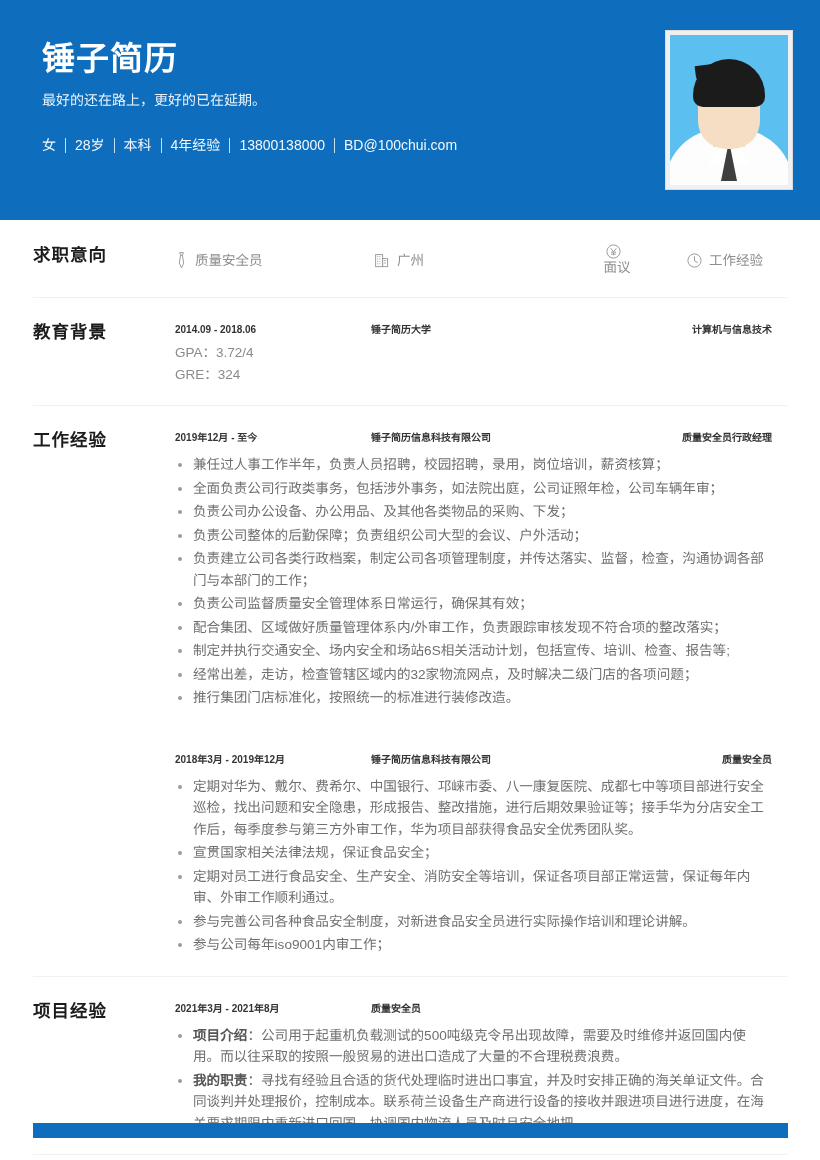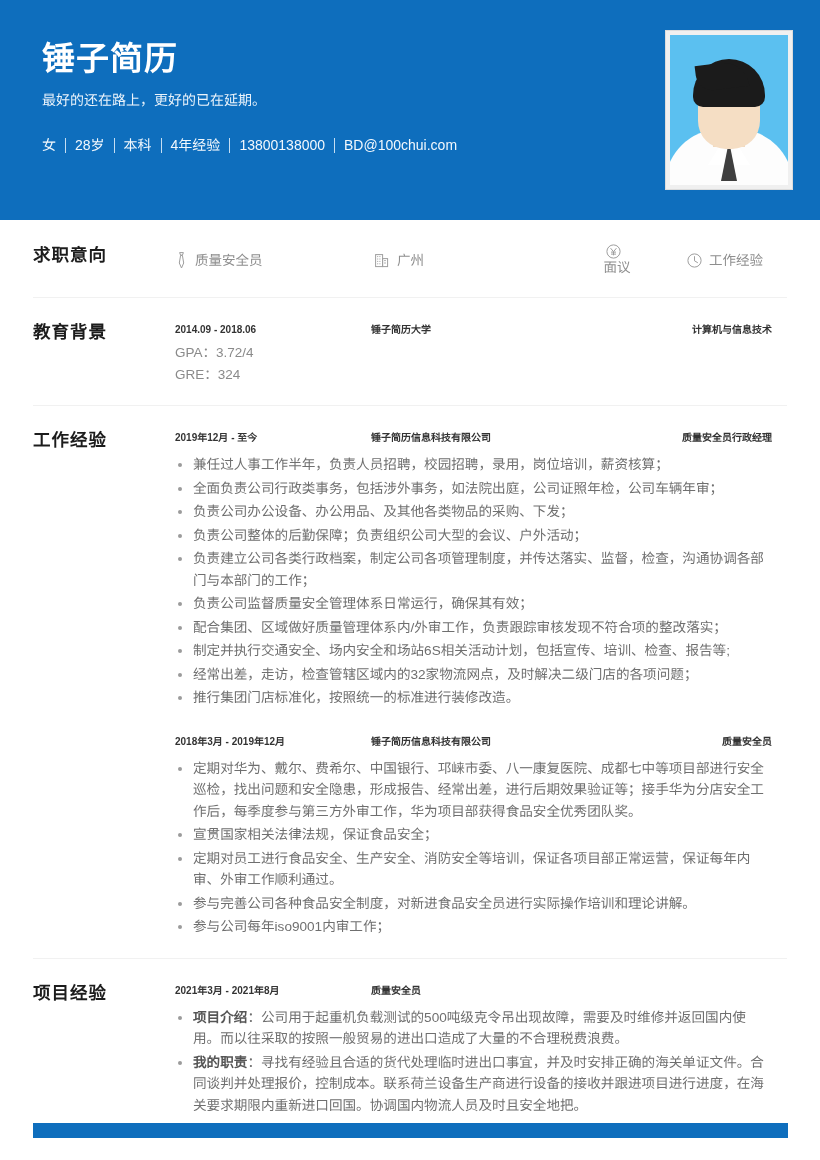--- a/index.html
+++ b/index.html
@@ -131,21 +131,21 @@
     font-size:10px; font-weight:700; color:#333;
     line-height:22px;
   }
   .entry-head .col-date { flex:0 0 196px; }
   .entry-head .col-org  { flex:1 1 auto; }
   .entry-head .col-role { flex:0 0 auto; text-align:right; white-space:nowrap; }
   .entry-sub {
     font-size:13.5px; color:#8a8a8a; line-height:21px; margin-top:1px;
   }
   .entry { margin-bottom:0; }
-  .entry + .entry { margin-top:22px; }
+  .entry + .entry { margin-top:40px; }
 
   ul.points { list-style:none; margin:5px 0 0 0; padding:0; }
   ul.points li {
     position:relative;
     padding-left:18px;
     font-size:13.6px; line-height:21.5px;
     color:#6f6f6f;
     margin-top:2px;
   }
   ul.points li::before {
@@ -297,21 +297,21 @@
           </ul>
         </div>
 
         <div class="entry">
           <div class="entry-head">
             <span class="col-date">2018年3月 - 2019年12月</span>
             <span class="col-org">锤子简历信息科技有限公司</span>
             <span class="col-role">质量安全员</span>
           </div>
           <ul class="points">
-            <li>定期对华为、戴尔、费希尔、中国银行、邛崃市委、八一康复医院、成都七中等项目部进行安全巡检，找出问题和安全隐患，形成报告、经常出差，进行后期效果验证等；接手华为分店安全工作后，每季度参与第三方外审工作，华为项目部获得食品安全优秀团队奖。</li>
+            <li>定期对华为、戴尔、费希尔、中国银行、邛崃市委、八一康复医院、成都七中等项目部进行安全巡检，找出问题和安全隐患，形成报告、整改措施，进行后期效果验证等；接手华为分店安全工作后，每季度参与第三方外审工作，华为项目部获得食品安全优秀团队奖。</li>
             <li>宣贯国家相关法律法规，保证食品安全；</li>
             <li>定期对员工进行食品安全、生产安全、消防安全等培训，保证各项目部正常运营，保证每年内审、外审工作顺利通过。</li>
             <li>参与完善公司各种食品安全制度，对新进食品安全员进行实际操作培训和理论讲解。</li>
             <li>参与公司每年iso9001内审工作；</li>
           </ul>
         </div>
 
       </div>
     </div>
 

